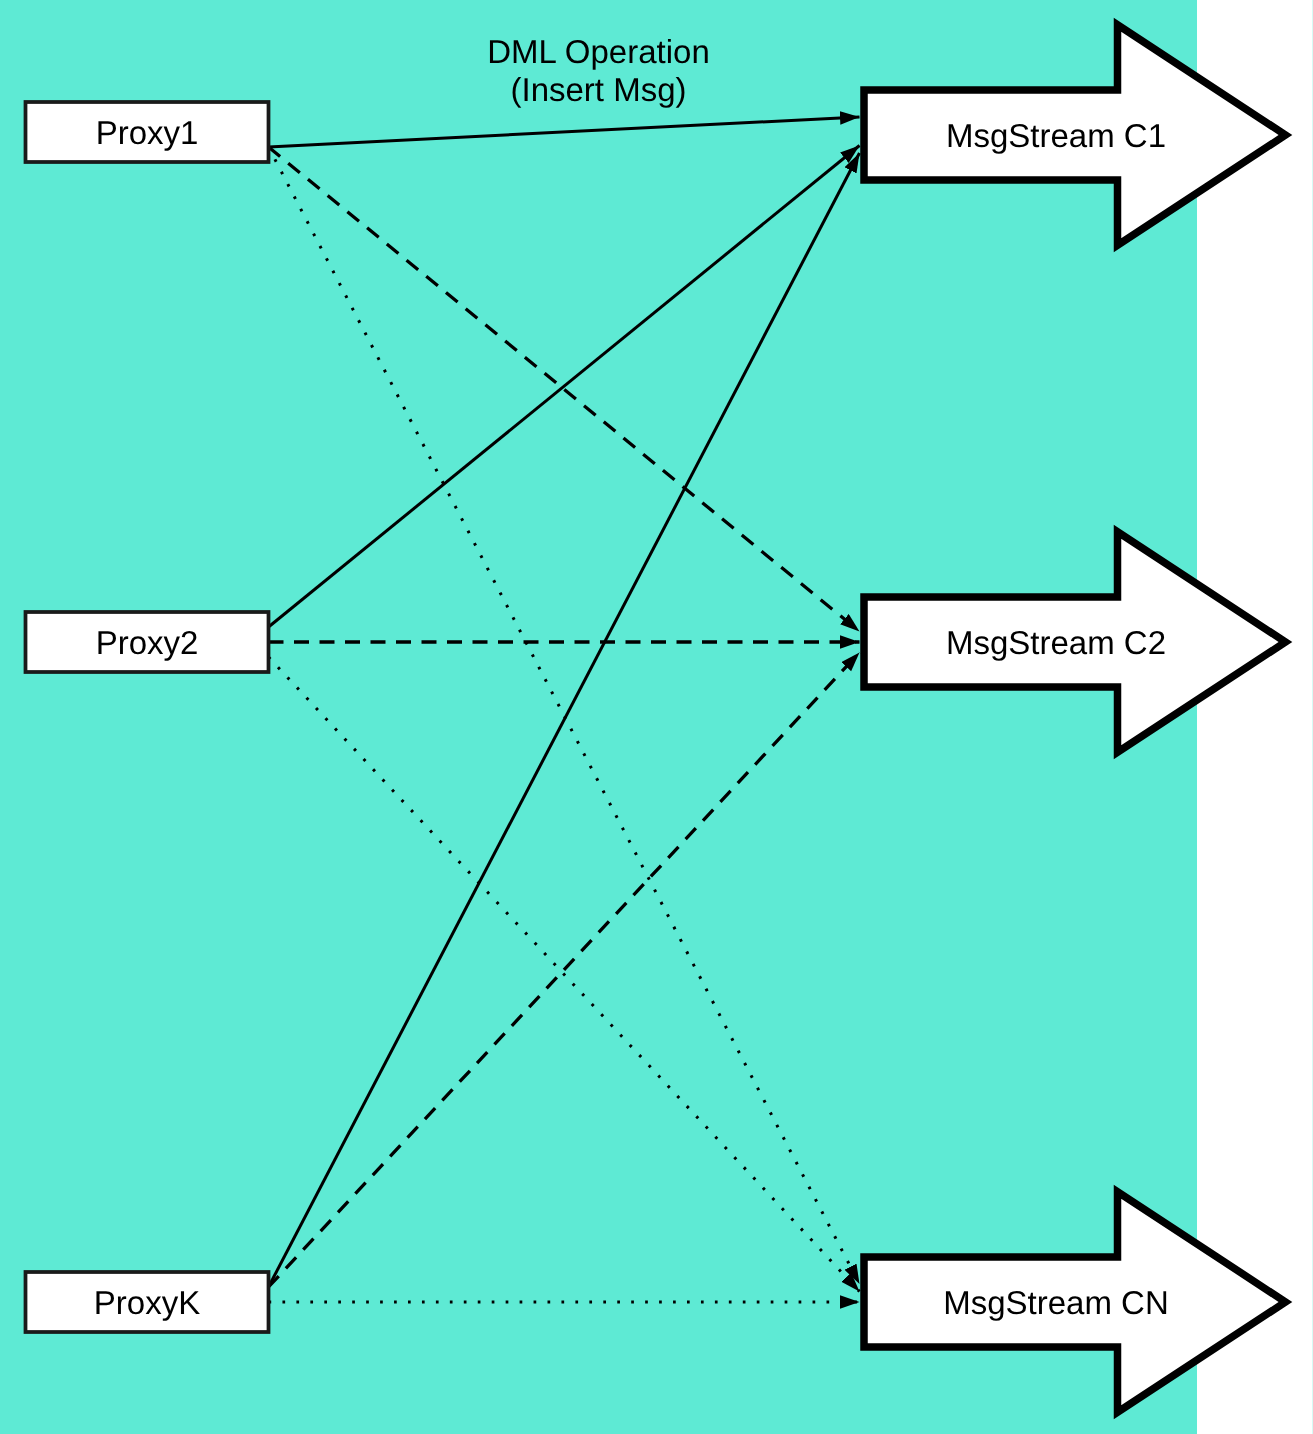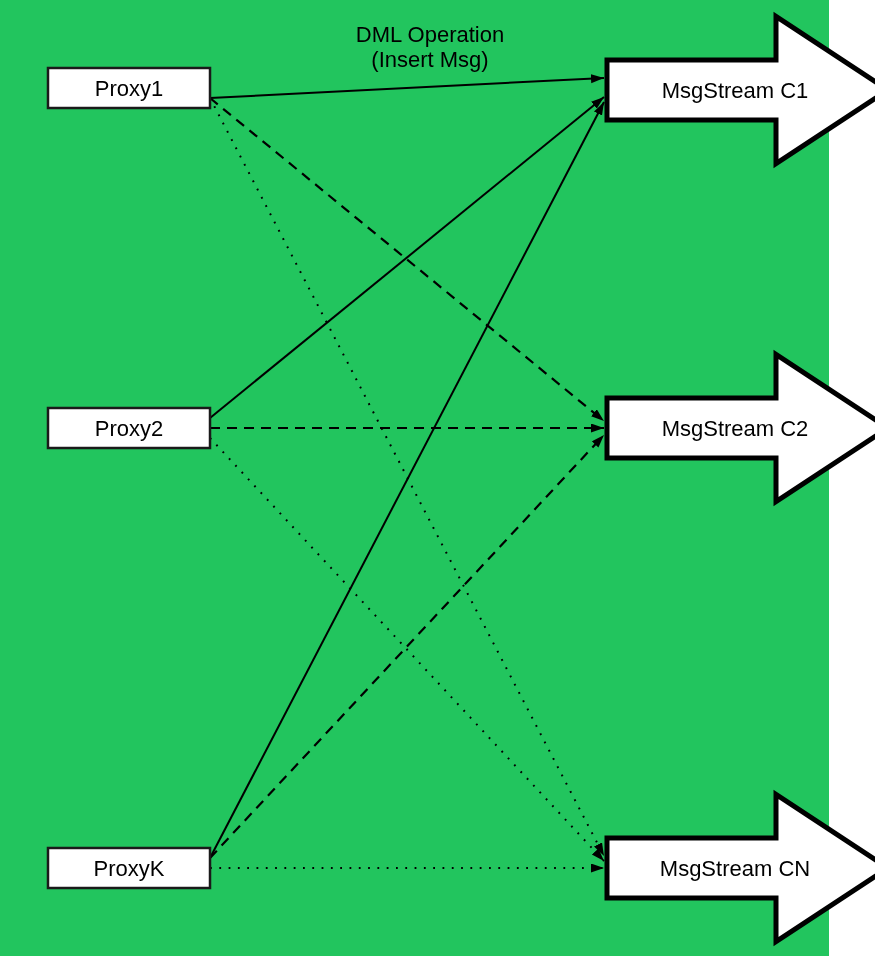--- a/index.html
+++ b/index.html
@@ -4,23 +4,22 @@
 <style>
   html, body {
     margin: 0;
     padding: 0;
     background: #ffffff;
   }
   .stage {
     position: relative;
     width: 798px;
     height: 956px;
-    background: #22c55e;
+    background: #5eead4;
     font-family: "Liberation Sans", sans-serif;
-    padding-left: 31px;
   }
   svg text {
     font-family: "Liberation Sans", sans-serif;
     fill: #000000;
   }
   .title-text {
     font-size: 22px;
   }
   .node-label, .stream-label {
     font-size: 22px;

